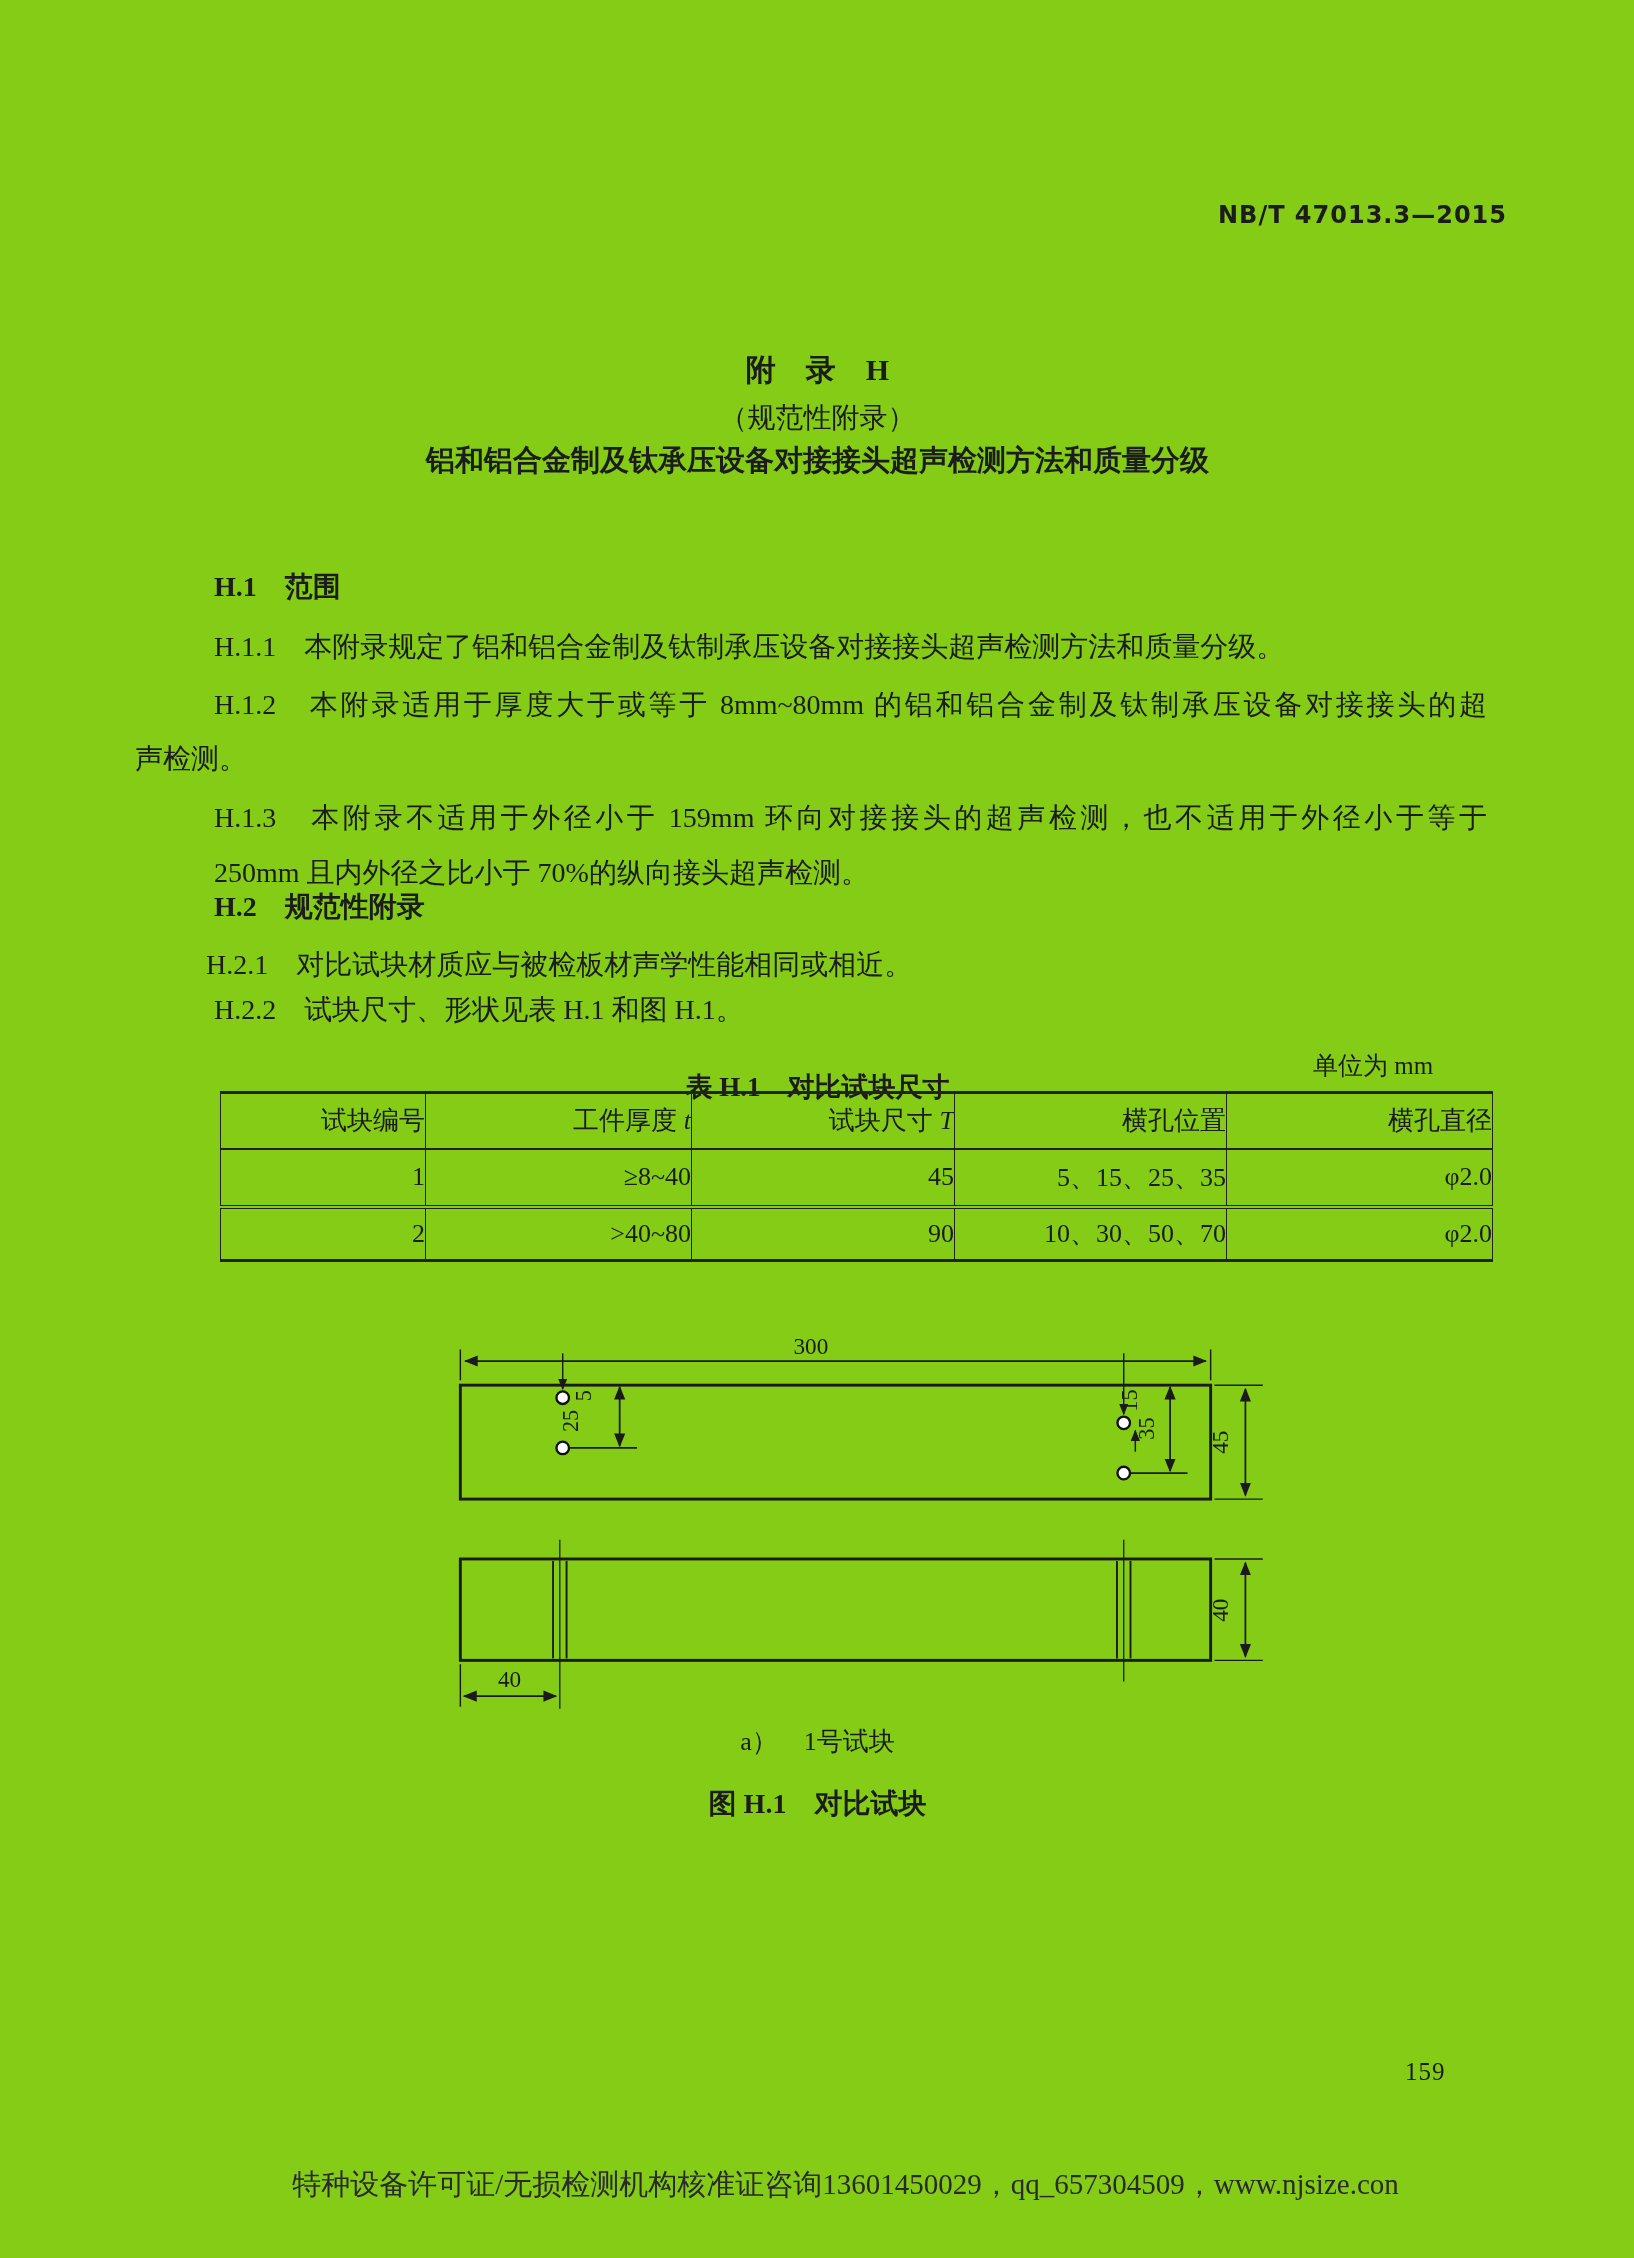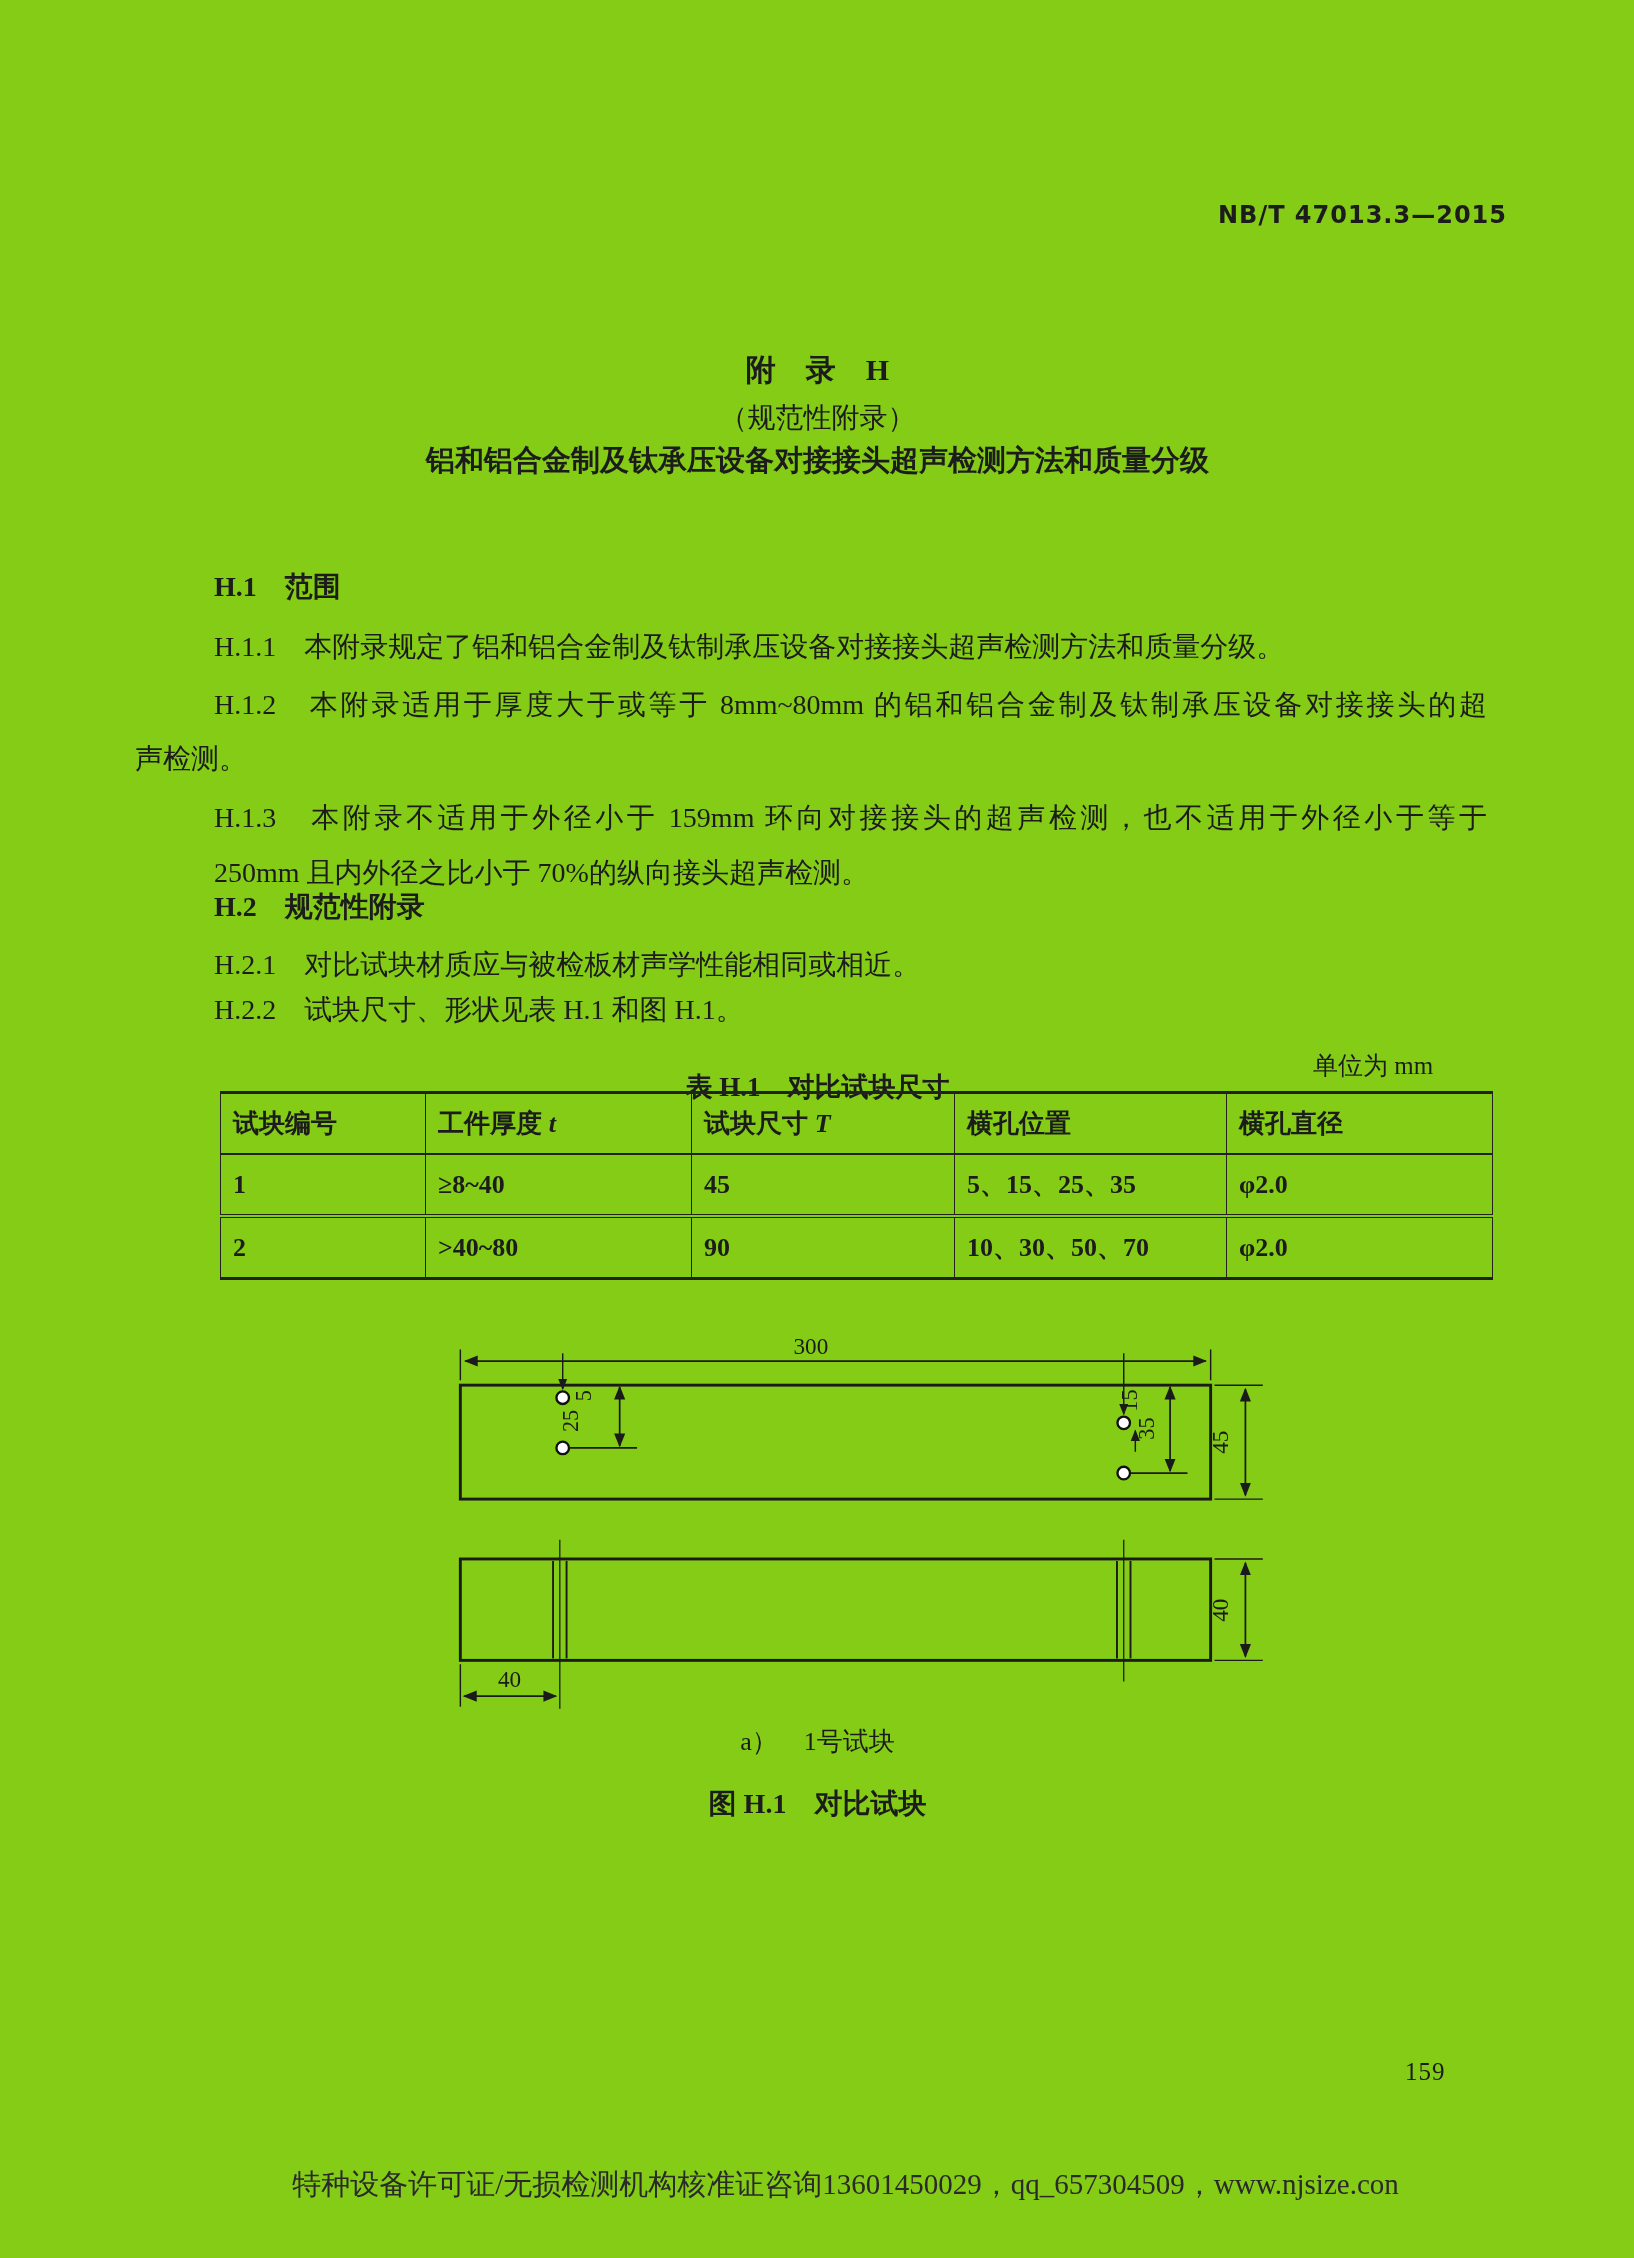--- a/index.html
+++ b/index.html
@@ -22,22 +22,22 @@
   .just{white-space:normal;text-align:justify;text-align-last:justify;}
   .tbl-caption{top:1069px;font-size:27px;font-weight:bold;}
   .tbl-unit{left:1313px;top:1049px;font-size:25px;}
   table.cmp{
     position:absolute;left:220px;top:1091px;border-collapse:collapse;table-layout:fixed;
     border-top:3.9px solid #222;border-bottom:3.9px solid #222;
     border-left:1.9px solid #222;border-right:1.9px solid #222;
     font-size:26px;color:#1c1c1c;
   }
   table.cmp th,table.cmp td{
-    border-left:1.9px solid #222;text-align:left;vertical-align:middle;
-    font-weight:bold;padding:12px;overflow:hidden;
+    border-left:1.9px solid #222;text-align:right;vertical-align:middle;
+    font-weight:normal;padding:0;overflow:hidden;
   }
   table.cmp thead tr{height:56px;border-bottom:2.9px solid #222;}
   table.cmp tbody tr.r1{height:58px;border-bottom:4.8px double #222;}
   table.cmp tbody tr.r2{height:54px;}
   table.cmp i.var{font-style:italic;font-family:"Liberation Serif",serif;margin-left:6.8px;}
   table.cmp i.var:empty{margin-left:0;}
   .fig-svg{position:absolute;left:386px;top:1332px;}
   .fig-caption-a{top:1724px;font-size:26px;}
   .fig-caption-main{top:1785px;font-size:28px;font-weight:bold;}
   .page-number{left:1405px;top:2058px;font-size:25px;letter-spacing:1px;}
@@ -58,21 +58,21 @@
   <div class="abs center-line title-1">附　录　H</div>
   <div class="abs center-line title-3">铝和铝合金制及钛承压设备对接接头超声检测方法和质量分级</div>
 
   <div class="abs body-line heading" style="left:214px;top:568px;">H.1　范围</div>
   <div class="abs body-line" style="left:214px;top:628px;">H.1.1　本附录规定了铝和铝合金制及钛制承压设备对接接头超声检测方法和质量分级。</div>
   <div class="abs body-line just" style="left:214px;top:686px;width:1273px;">H.1.2　本附录适用于厚度大于或等于 8mm~80mm 的铝和铝合金制及钛制承压设备对接接头的超</div>
   <div class="abs body-line" style="left:135px;top:740px;">声检测。</div>
   <div class="abs body-line just" style="left:214px;top:799px;width:1273px;">H.1.3　本附录不适用于外径小于 159mm 环向对接接头的超声检测，也不适用于外径小于等于</div>
   <div class="abs body-line" style="left:214px;top:854px;">250mm 且内外径之比小于 70%的纵向接头超声检测。</div>
   <div class="abs body-line heading" style="left:214px;top:888px;">H.2　规范性附录</div>
-  <div class="abs body-line" style="left:214px;top:946px;">H.2.1　对比试块材质应与被检板材声学性能相同或相近。</div>
+  <div class="abs body-line" style="left:206px;top:946px;">H.2.1　对比试块材质应与被检板材声学性能相同或相近。</div>
   <div class="abs body-line" style="left:214px;top:991px;">H.2.2　试块尺寸、形状见表 H.1 和图 H.1。</div>
 
   <div class="abs center-line tbl-caption">表 H.1　对比试块尺寸</div>
   <div class="abs tbl-unit">单位为 mm</div>
 
   <table class="cmp">
     <colgroup>
       <col style="width:205px">
         <col style="width:266px">
         <col style="width:263px">

